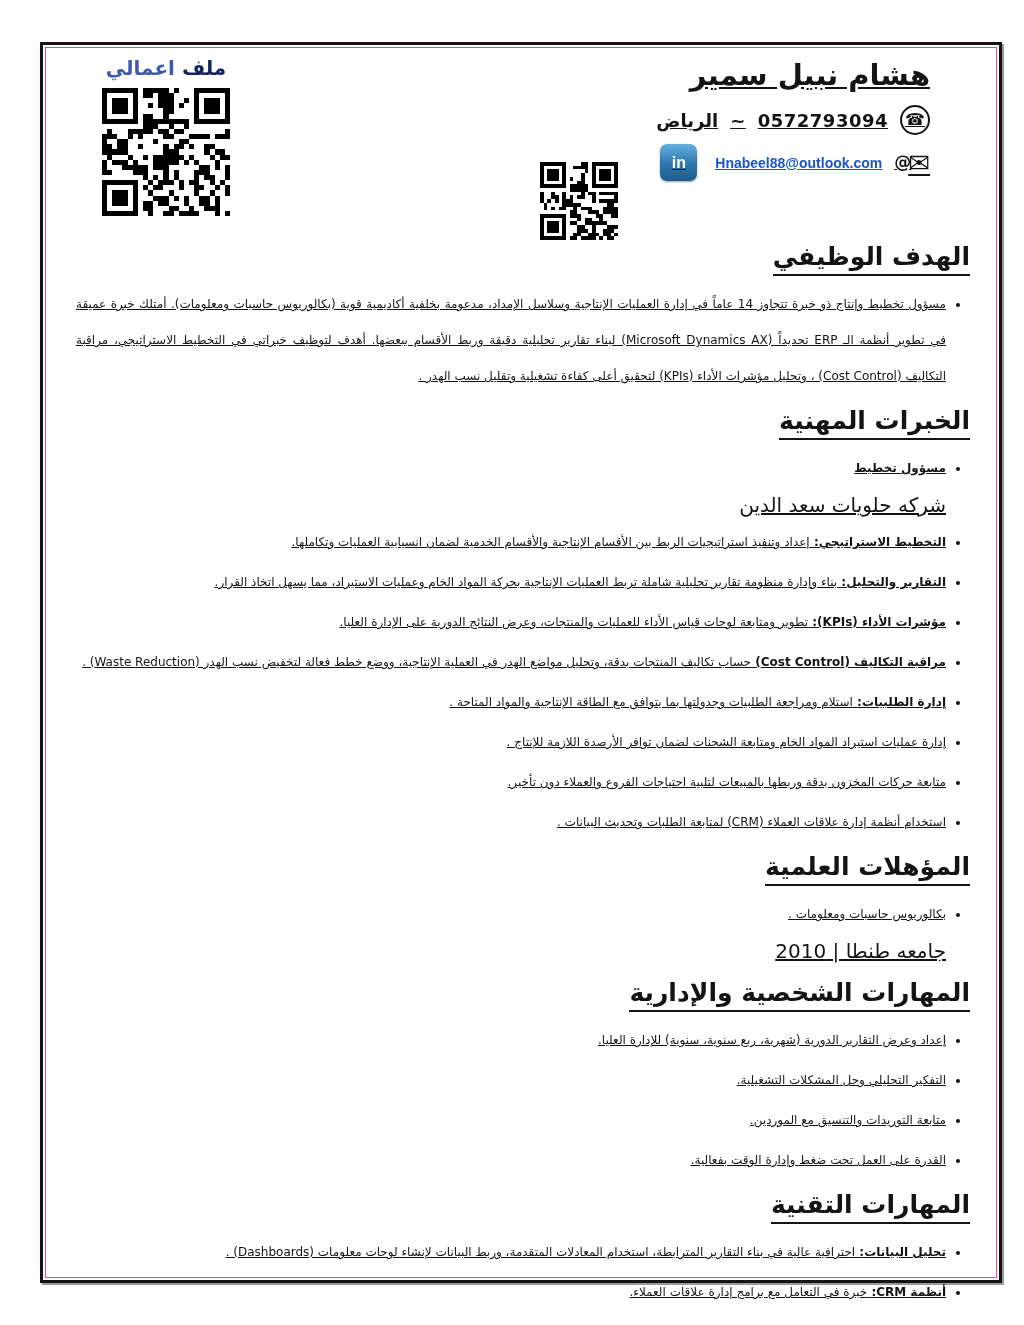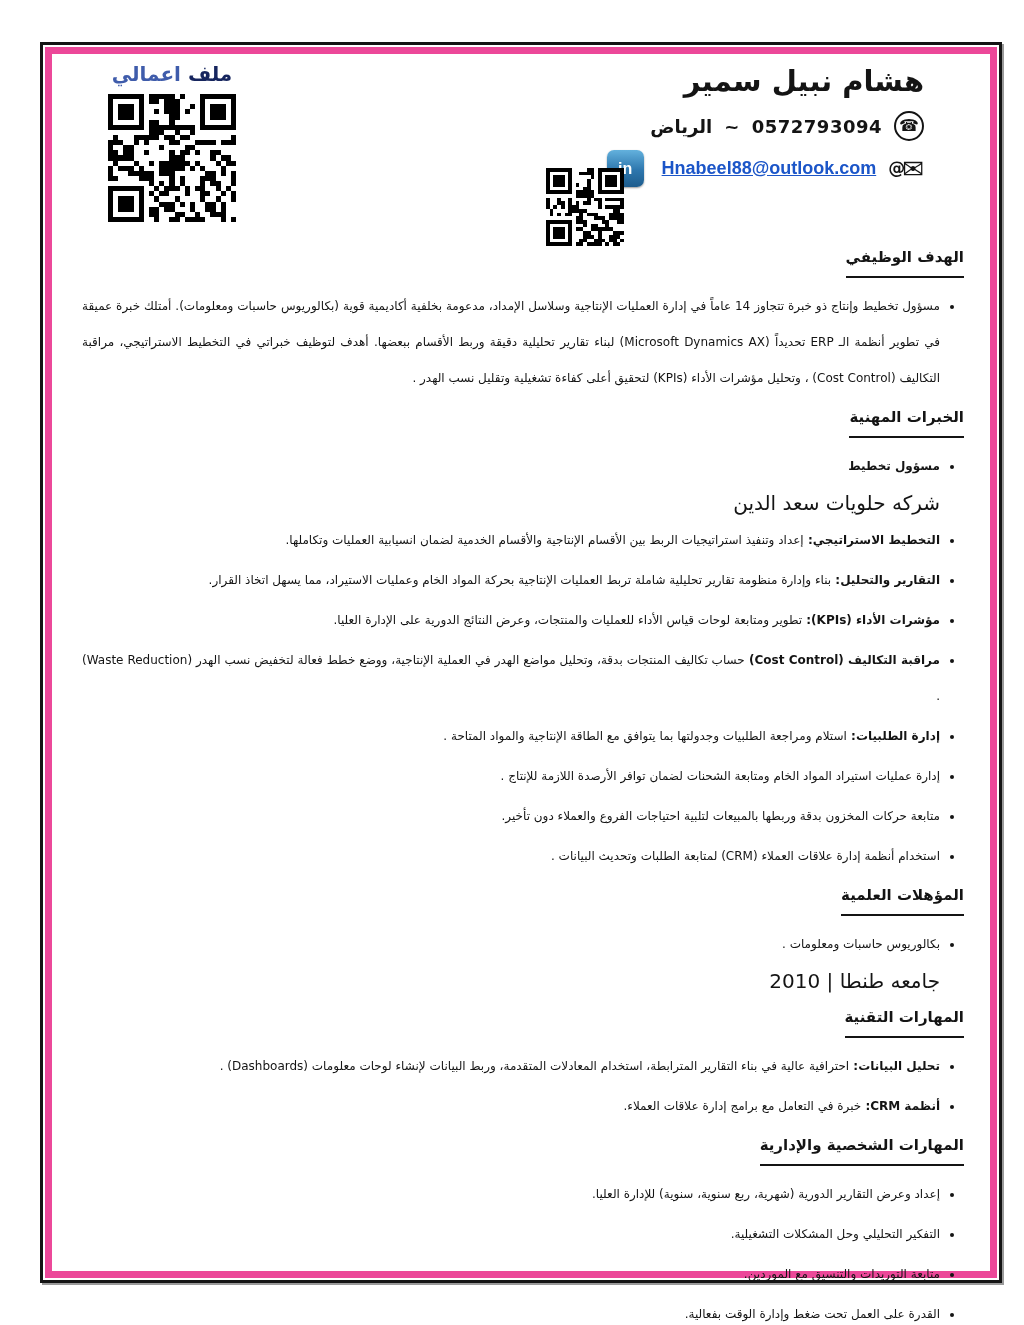--- a/index.html
+++ b/index.html
@@ -1,20 +1,20 @@
 <!DOCTYPE html>
 <html lang="ar"><head>
 <meta charset="utf-8">
 <style>
   * { margin:0; padding:0; box-sizing:border-box; }
   html,body { width:1024px; height:1325px; background:#ffffff;
     font-family:"DejaVu Sans","Liberation Serif",serif; color:#141414; }
   .page { position:absolute; left:40px; top:42px; width:962px; height:1241px;
     border:3px solid #141414; background:#fff; box-shadow:2px 2px 0 #9a9a9a; }
-  .page-inner { position:absolute; inset:2px; border:7px solid #ec4899; padding:6px 26px 0 26px; direction:rtl; }
+  .page-inner { position:absolute; inset:2px; border:1px solid #ec4899; padding:6px 26px 0 26px; direction:rtl;text-decoration:underline; }
 
   
   .header { position:relative; height:178px; }
   .portfolio { position:absolute; left:14px; top:2px; width:160px; text-align:center; direction:rtl; }
   .portfolio-label { font-size:20px; font-weight:bold; letter-spacing:1px; }
   .portfolio-label .w1 { color:#16255e; }
   .portfolio-label .w2 { color:#3f5cab; }
   .qr-large { width:128px; height:128px; margin:8px auto 0; }
   .qr-small { position:absolute; left:468px; top:108px; width:78px; height:78px; }
   .qr-large svg,.qr-small svg { width:100%; height:100%; display:block; }
@@ -22,32 +22,32 @@
   .contact { padding-right:40px; }
   .cv-name { font-size:29px; font-weight:bold; padding-top:4px; }
   .cv-title { font-size:16px; margin-top:16px; }
   .contact-row { display:flex; flex-direction:row; align-items:center; gap:12px; margin-top:13px; }
   .phone-icon { width:30px; height:30px; border:2px solid #141414; border-radius:50%;
     display:flex; align-items:center; justify-content:center; font-size:16px; line-height:1; flex:0 0 auto; }
   .phone-text { font-size:18px; font-weight:600; letter-spacing:.5px; }
   .email-row { margin-top:9px; }
   .email-icon { font-size:26px; line-height:1; display:flex; align-items:center; }
   .email-icon .at { font-size:17px; font-weight:bold; margin-right:-3px; }
-  .email-link { font-size:18px; font-weight:bold; color:#1b55c8; text-decoration:underline;
+  .email-link { font-size:14px; font-weight:bold; color:#1b55c8; text-decoration:underline;
     font-family:"Liberation Sans","DejaVu Sans",sans-serif; direction:ltr; }
   .linkedin-icon { width:37px; height:37px; border-radius:7px;
     background:linear-gradient(180deg,#63b1dd 0%,#2d76ad 55%,#1d5c8d 100%);
     color:#fff; display:flex; align-items:center; justify-content:center;
     font-family:"Liberation Sans","DejaVu Sans",sans-serif; font-weight:bold; font-size:16px;
     box-shadow:0 1px 2px rgba(0,0,0,.4); margin-right:6px; }
 
   
   .section { margin-top:2px; }
-  .section-heading { display:inline-block; font-size:15px; font-weight:bold;
-    border-bottom:2px solid #141414; padding-bottom:10px; margin:8px 0 10px; }
+  .section-heading { display:inline-block; font-size:25px; font-weight:bold;
+    border-bottom:2px solid #141414; padding-bottom:3px; margin:8px 0 10px; }
   ul.bullets { list-style:disc outside; padding-right:24px; margin-left:4px; }
   ul.bullets li { font-size:12px; line-height:36px; margin-bottom:4px; text-align:justify; }
   .lead { font-weight:bold; }
   .lead:not(:empty)::after { content:"\00a0"; }
   .plain-line { font-size:20px; line-height:30px; padding-right:24px; margin-bottom:4px; }
   .job-title { font-weight:bold; }
 </style>
 </head>
 <body>
 
@@ -479,31 +479,31 @@
 
     <div class="section">
       <h2 class="section-heading">المؤهلات العلمية</h2>
       <ul class="bullets">
         <li><span class="lead"></span><span>بكالوريوس حاسبات ومعلومات .</span></li>
       </ul>
       <div class="plain-line">جامعه طنطا | 2010</div>
     </div>
 
     <div class="section">
-      <h2 class="section-heading">المهارات التقنية</h2>
-      <ul class="bullets">
-        <li><span class="lead">تحليل البيانات:</span><span>احترافية عالية في بناء التقارير المترابطة، استخدام المعادلات المتقدمة، وربط البيانات لإنشاء لوحات معلومات (Dashboards) .</span></li>
-        <li><span class="lead">أنظمة CRM:</span><span>خبرة في التعامل مع برامج إدارة علاقات العملاء.</span></li>
-      </ul>
-    </div>
-
-    <div class="section">
       <h2 class="section-heading">المهارات الشخصية والإدارية</h2>
       <ul class="bullets">
         <li><span class="lead"></span><span>إعداد وعرض التقارير الدورية (شهرية، ربع سنوية، سنوية) للإدارة العليا.</span></li>
         <li><span class="lead"></span><span>التفكير التحليلي وحل المشكلات التشغيلية.</span></li>
         <li><span class="lead"></span><span>متابعة التوريدات والتنسيق مع الموردين.</span></li>
         <li><span class="lead"></span><span>القدرة على العمل تحت ضغط وإدارة الوقت بفعالية.</span></li>
       </ul>
     </div>
 
+    <div class="section">
+      <h2 class="section-heading">المهارات التقنية</h2>
+      <ul class="bullets">
+        <li><span class="lead">تحليل البيانات:</span><span>احترافية عالية في بناء التقارير المترابطة، استخدام المعادلات المتقدمة، وربط البيانات لإنشاء لوحات معلومات (Dashboards) .</span></li>
+        <li><span class="lead">أنظمة CRM:</span><span>خبرة في التعامل مع برامج إدارة علاقات العملاء.</span></li>
+      </ul>
+    </div>
+
   </div>
 </div>
 
 </body></html>

